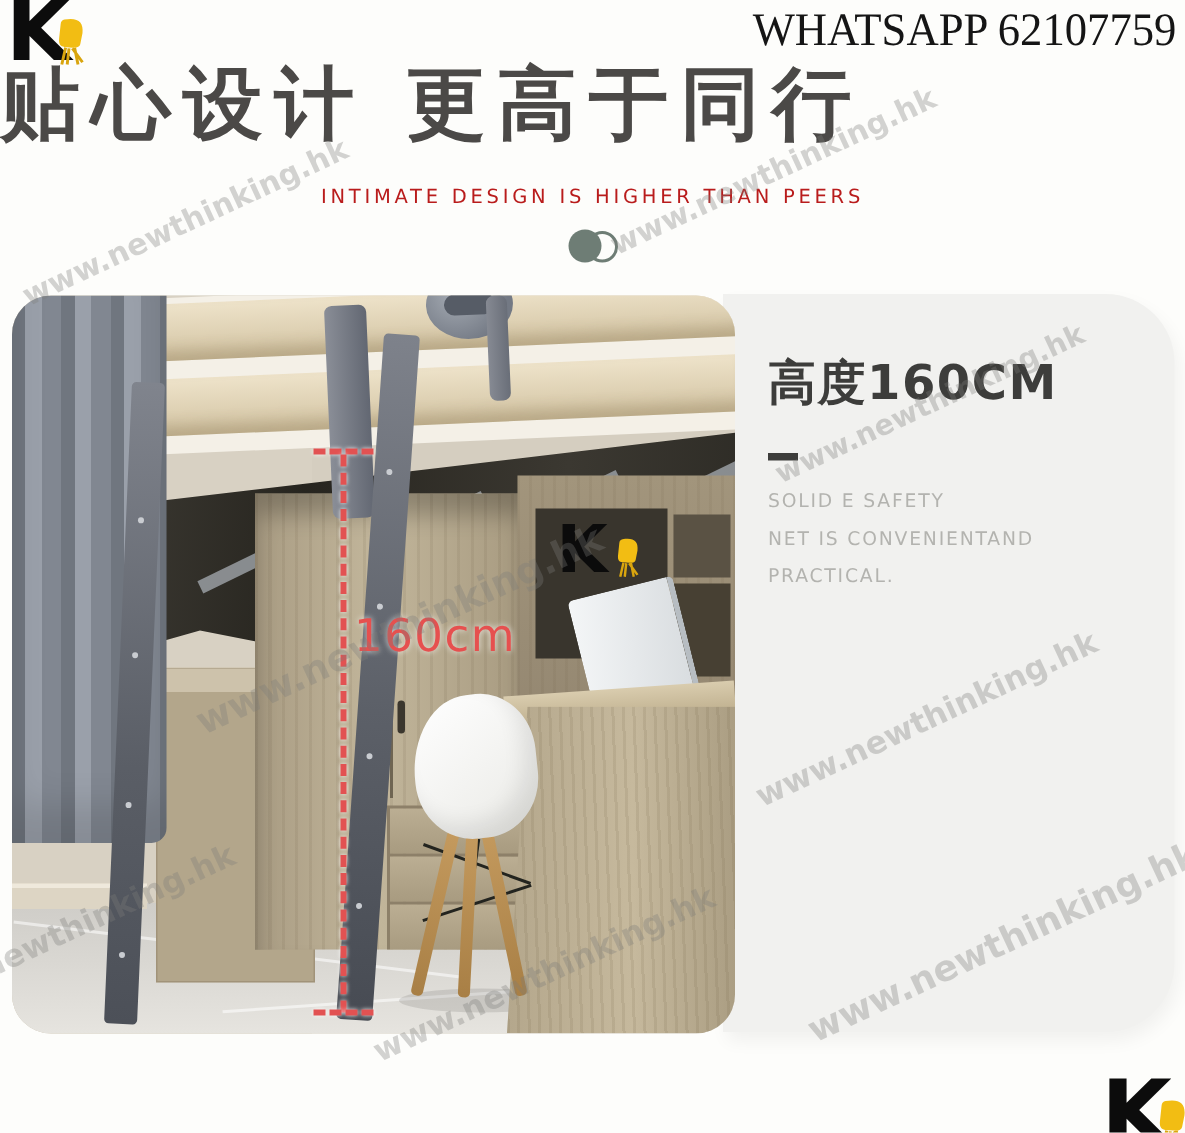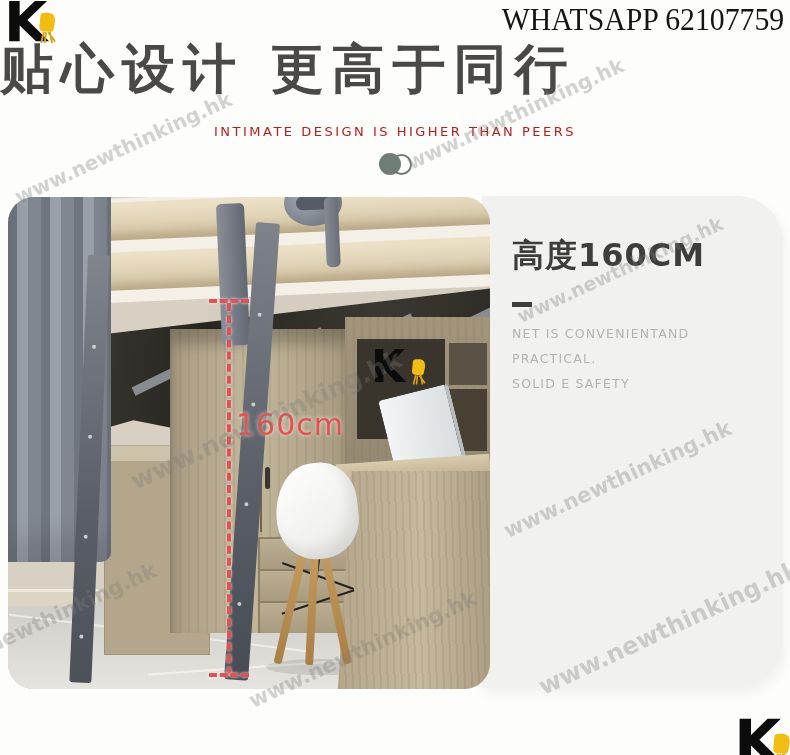--- a/index.html
+++ b/index.html
@@ -200,22 +200,22 @@
 
 <div class="toggle">
   <span class="dot"></span>
   <span class="ring"></span>
 </div>
 
 <aside class="info-card">
   <h2 class="card-heading">高度160CM</h2>
   <div class="card-dash"></div>
   <div class="card-eng">
+    <div>SOLID E SAFETY</div>
     <div>NET IS CONVENIENTAND PRACTICAL.</div>
-    <div>SOLID E SAFETY</div>
   </div>
 </aside>
 
 <div class="photo">
   <div class="wallL"></div>
   <div class="floor">
     <div class="tile-line tl1"></div>
     <div class="tile-line tl2"></div>
   </div>
   <div class="baseboard"></div>

